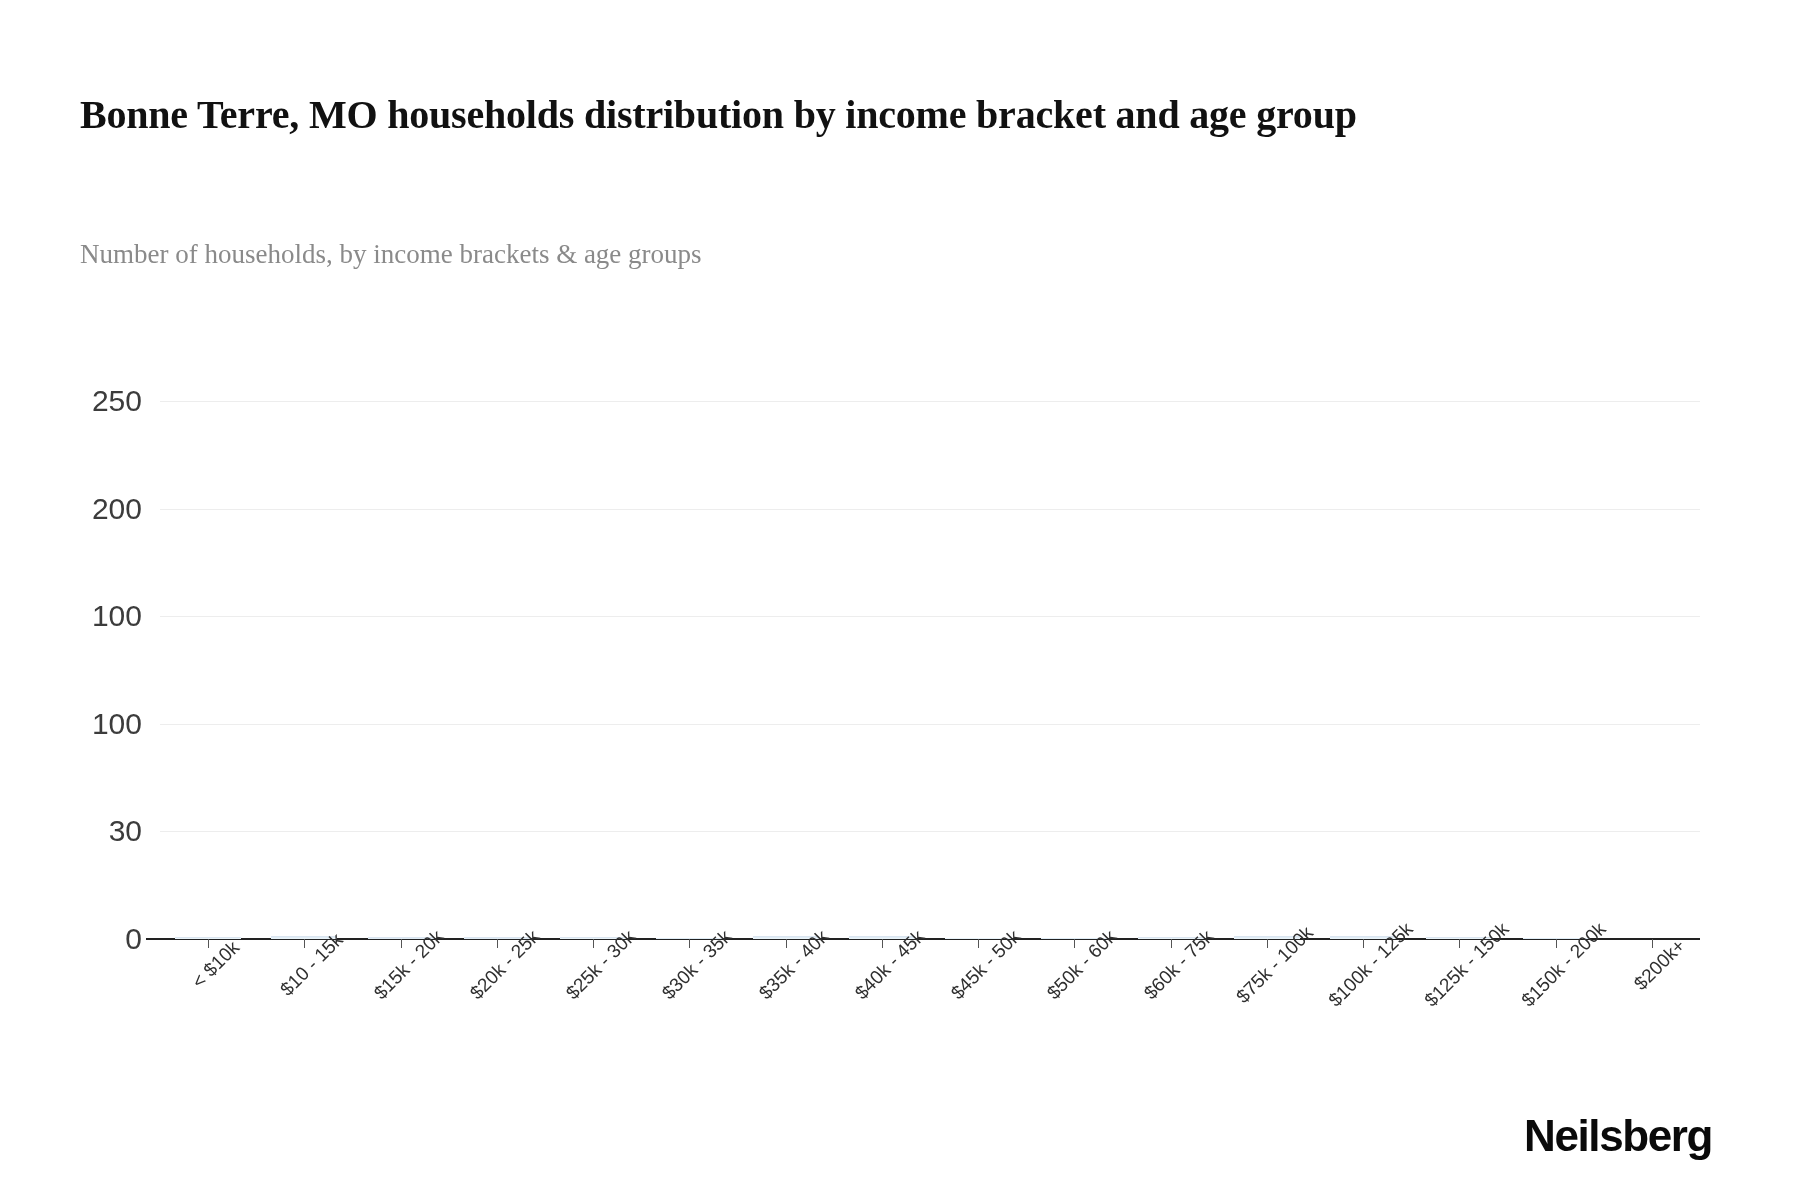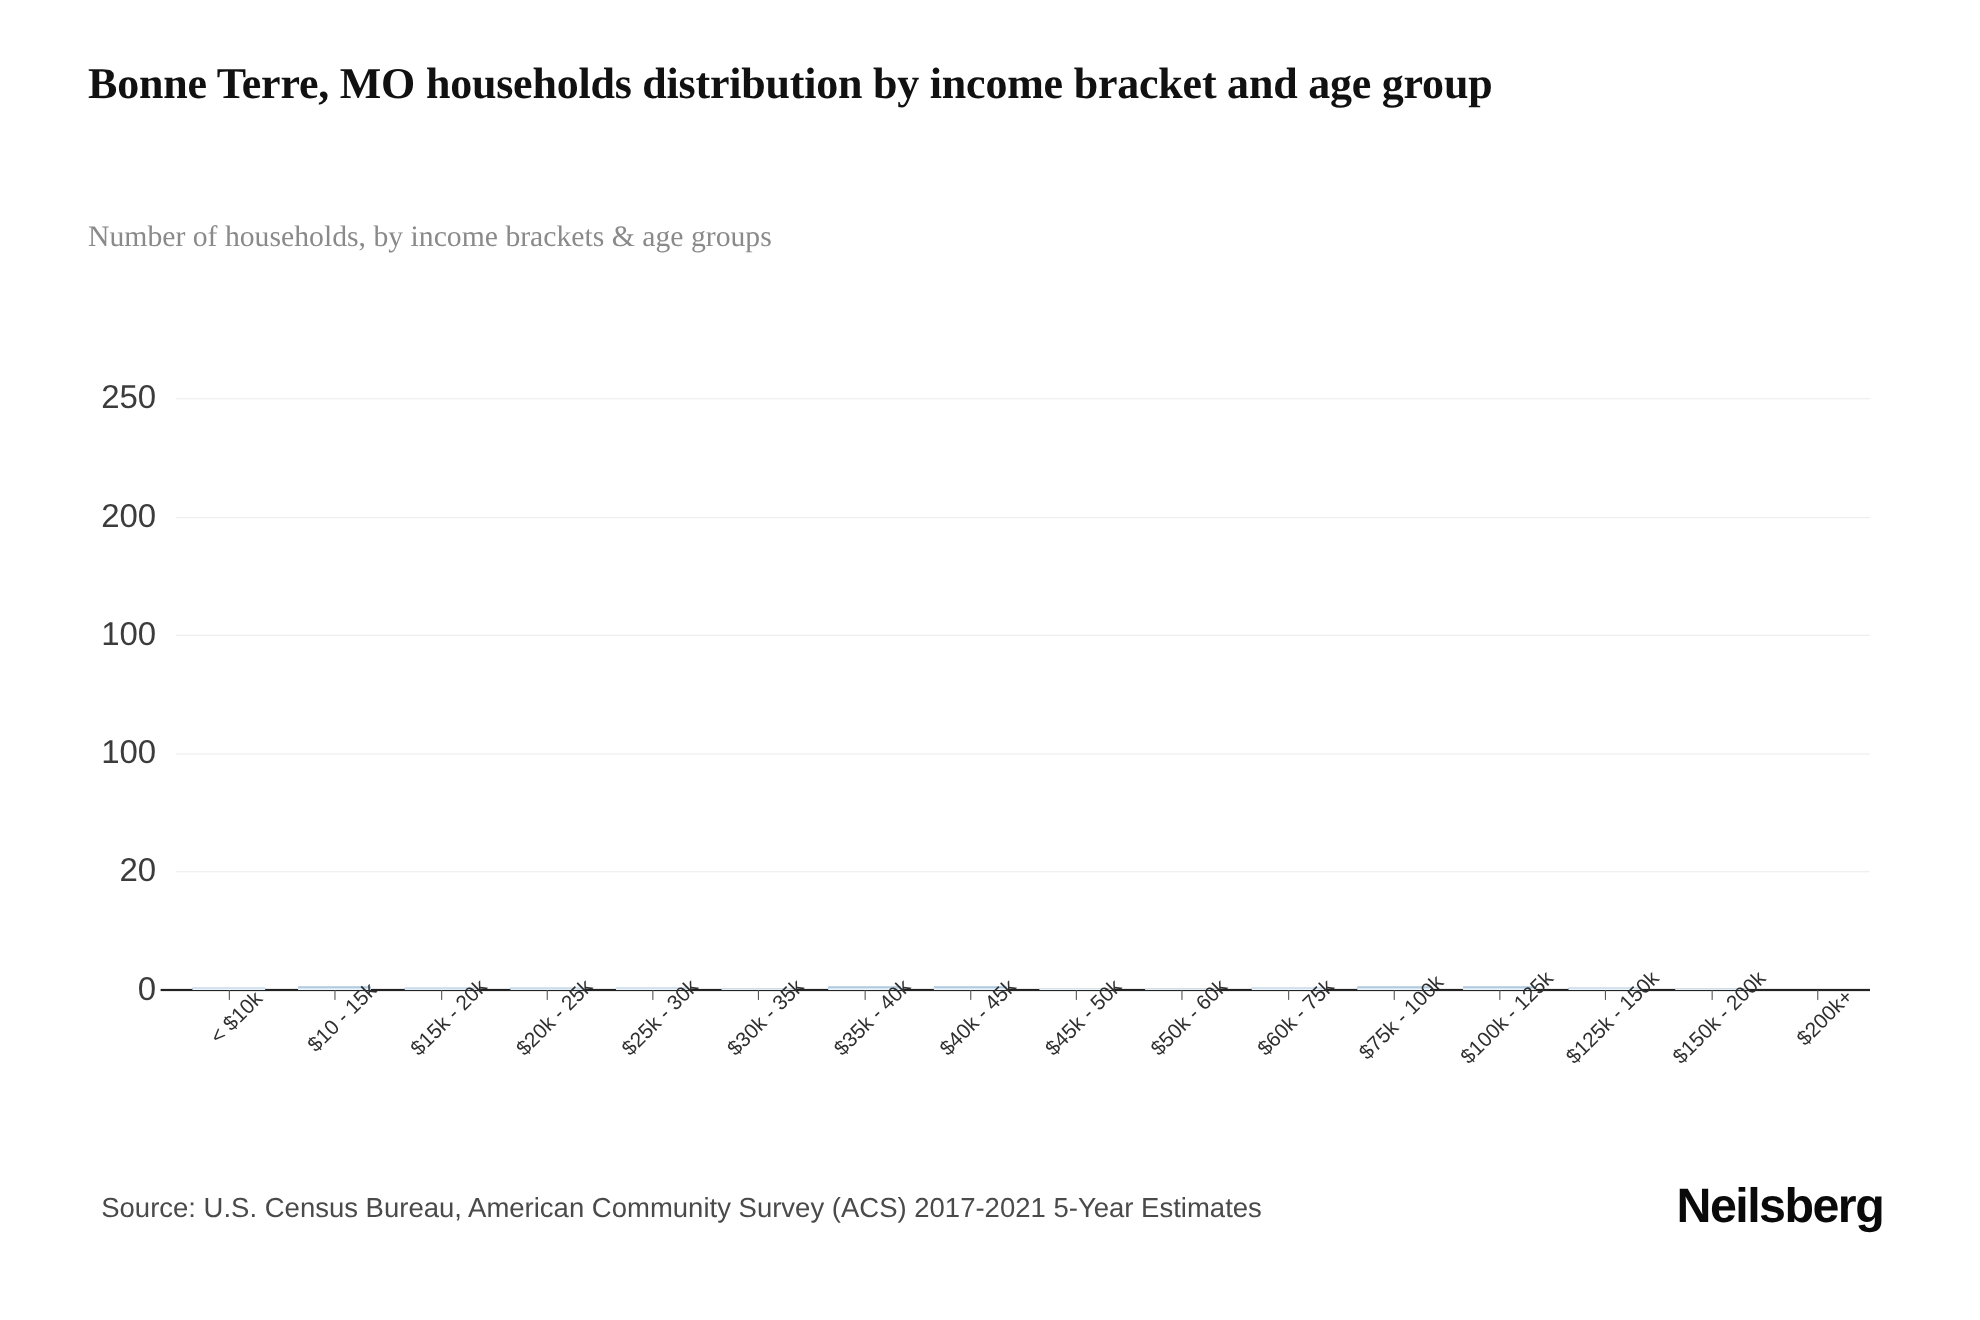--- a/index.html
+++ b/index.html
@@ -3,21 +3,21 @@
 <meta charset="utf-8">
 <style>
   html,body{margin:0;padding:0;}
   body{
     width:1800px;height:1200px;
     background:#ffffff;
     font-family:"Liberation Sans", sans-serif;
     overflow:hidden;
     position:relative;
   }
-  .page{position:absolute;inset:0;}
+  .page{position:absolute;inset:0;margin-top:39px;}
 
   
   .title{
     position:absolute;left:80px;top:52px;width:1640px;
     font-family:"Liberation Serif", serif;
     font-weight:700;
     font-size:40px;
     line-height:1.18;
     color:#111111;
     letter-spacing:-0.2px;
@@ -118,21 +118,21 @@
 
 <div class="page">
 
   <div class="title">Bonne Terre, MO households distribution by income bracket and age group</div>
   <div class="subtitle">Number of households, by income brackets &amp; age groups</div>
 
   <div class="plot">
     <div id="gridlines">
         <div class="ytick" style="top: 100%;">0</div>
         <div class="gridline" style="top: 80%;"></div>
-        <div class="ytick" style="top: 80%;">20</div>
+        <div class="ytick" style="top: 80%;">30</div>
         <div class="gridline" style="top: 60%;"></div>
         <div class="ytick" style="top: 60%;">100</div>
         <div class="gridline" style="top: 40%;"></div>
         <div class="ytick" style="top: 40%;">100</div>
         <div class="gridline" style="top: 20%;"></div>
         <div class="ytick" style="top: 20%;">200</div>
         <div class="gridline" style="top: 0%;"></div>
         <div class="ytick" style="top: 0%;">250</div>
       </div>
     <div class="axis-zero"></div>
@@ -269,16 +269,15 @@
         </div>
         <div class="barslot">
           <div class="bar"></div>
           <div class="tickmark"></div>
           <div class="xlabel">$200k+</div>
         </div>
       </div>
   </div>
 
 
-  <div class="source">Source: U.S. Census Bureau, American Community Survey (ACS) 2017-2021 5-Year Estimates</div>
   <div class="brand">Neilsberg</div>
 
 </div>
 
 </body></html>

